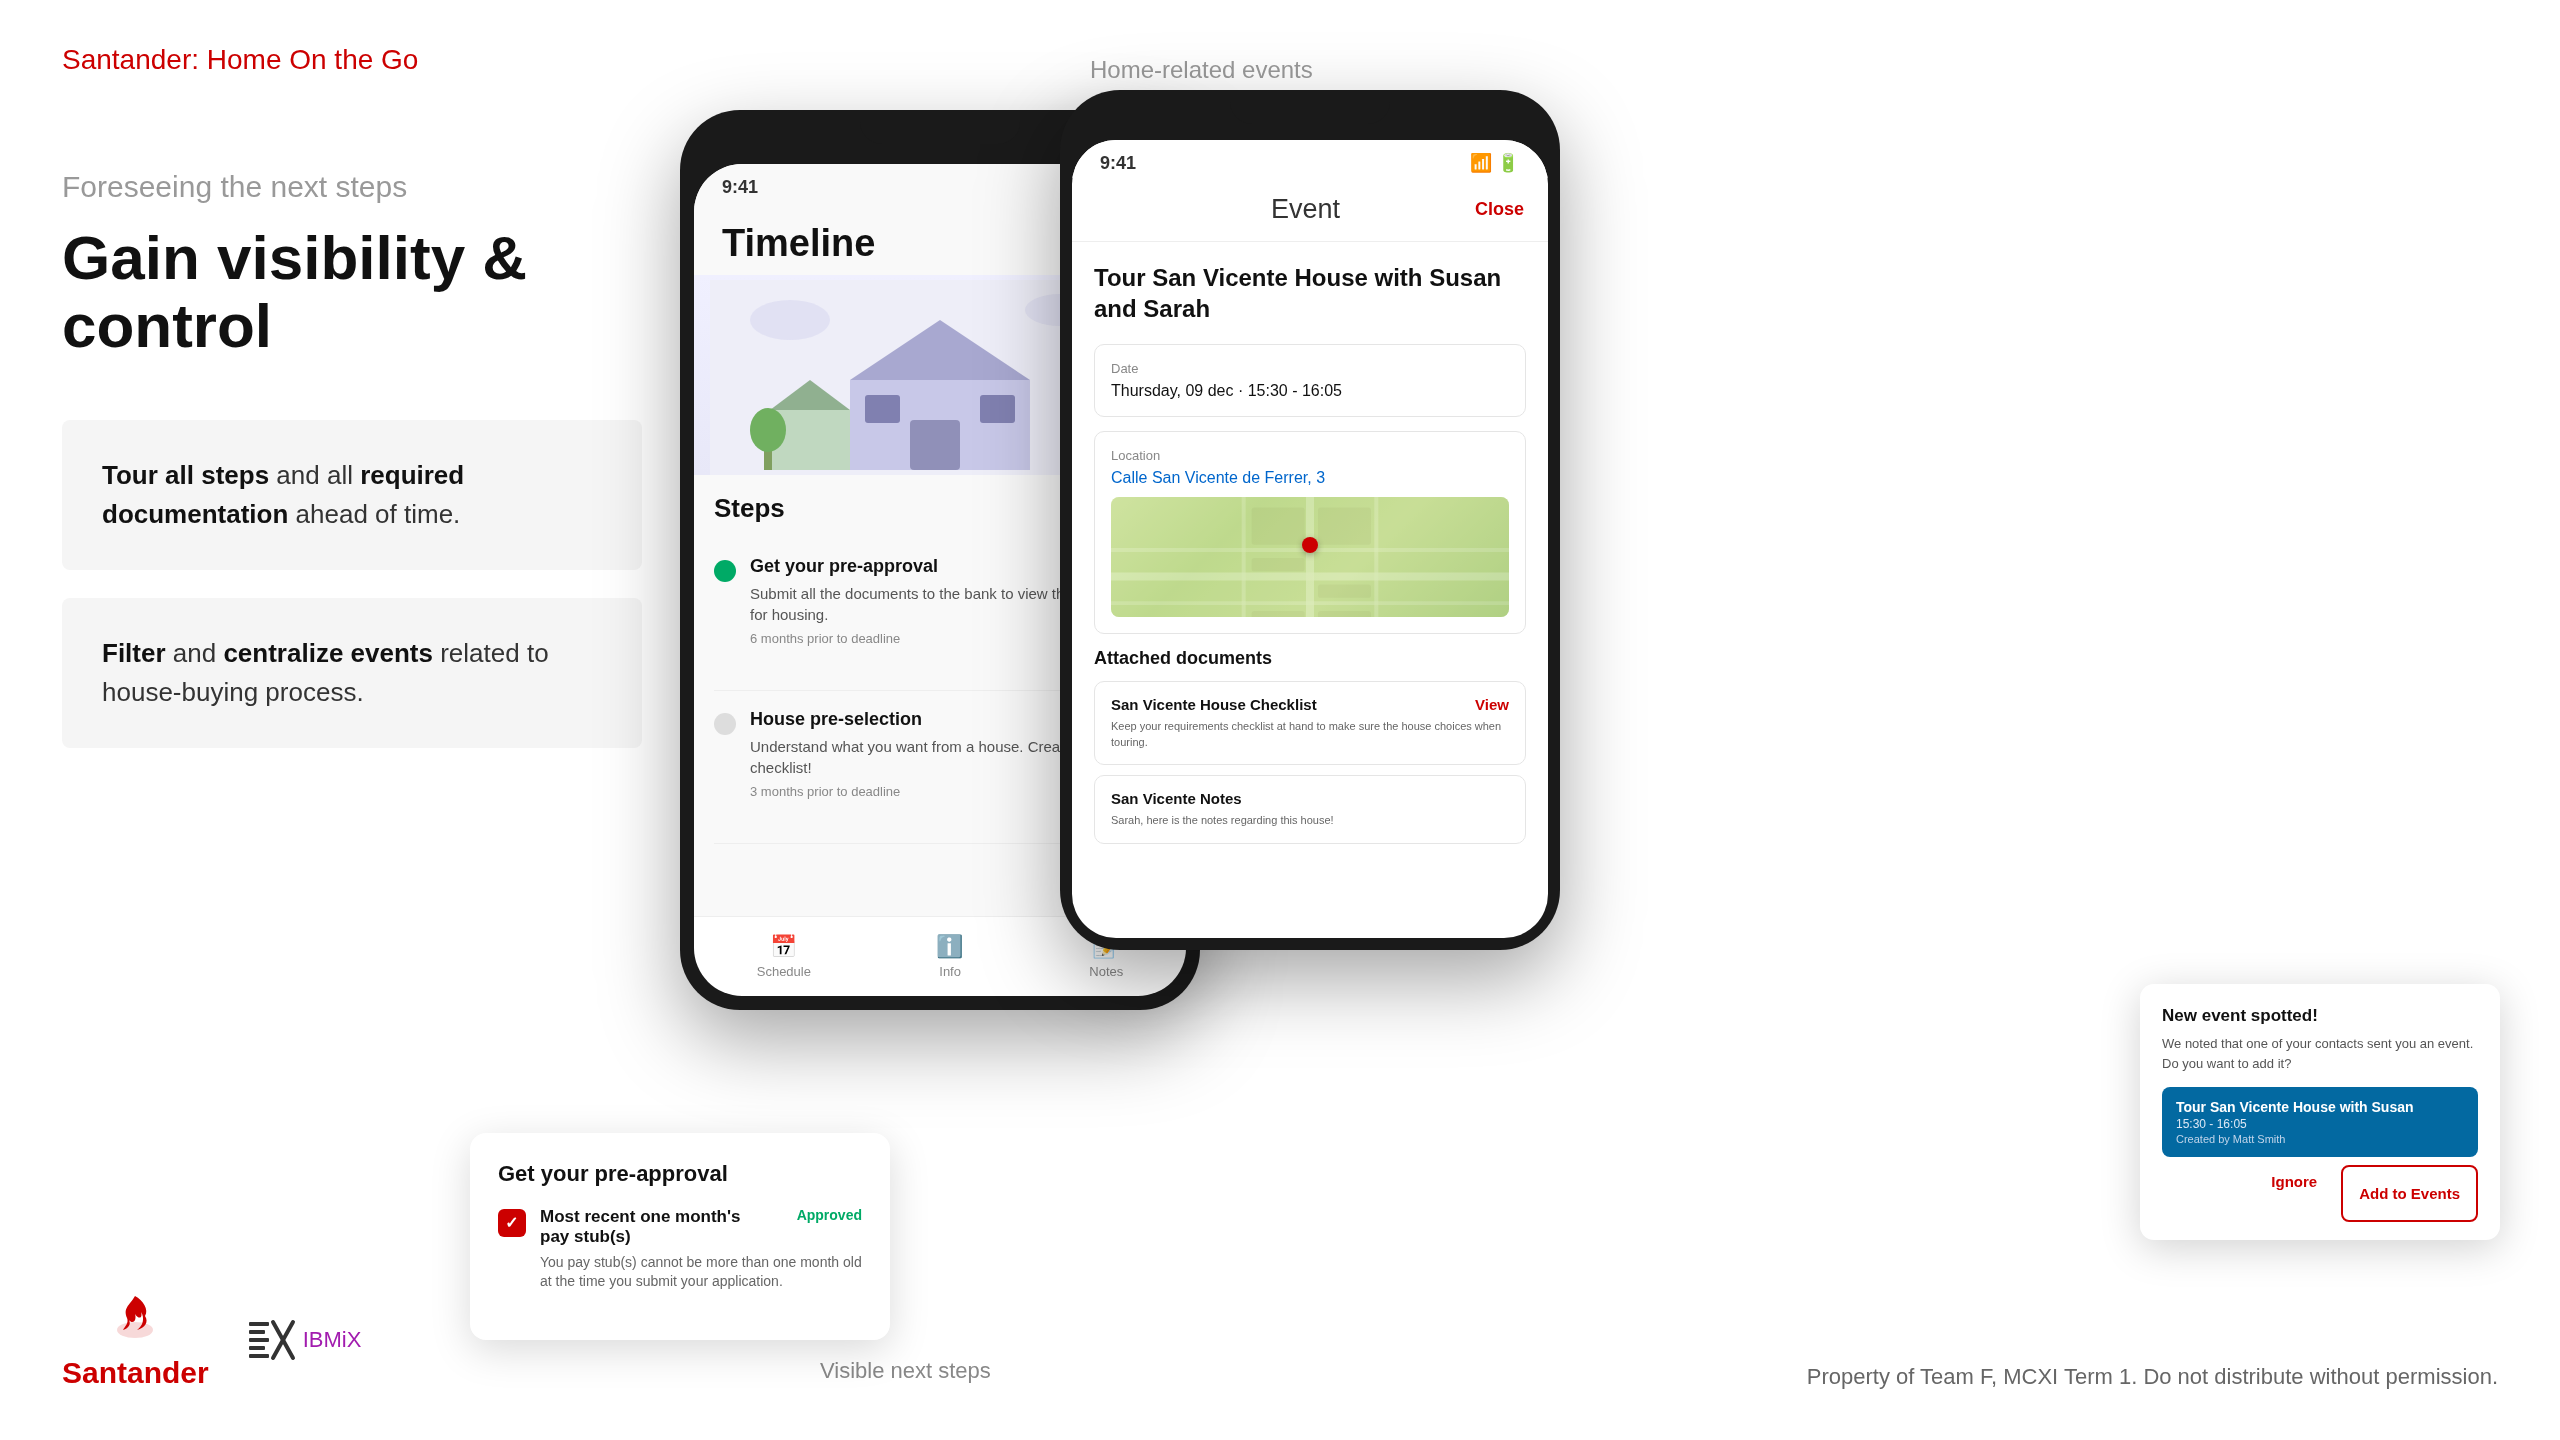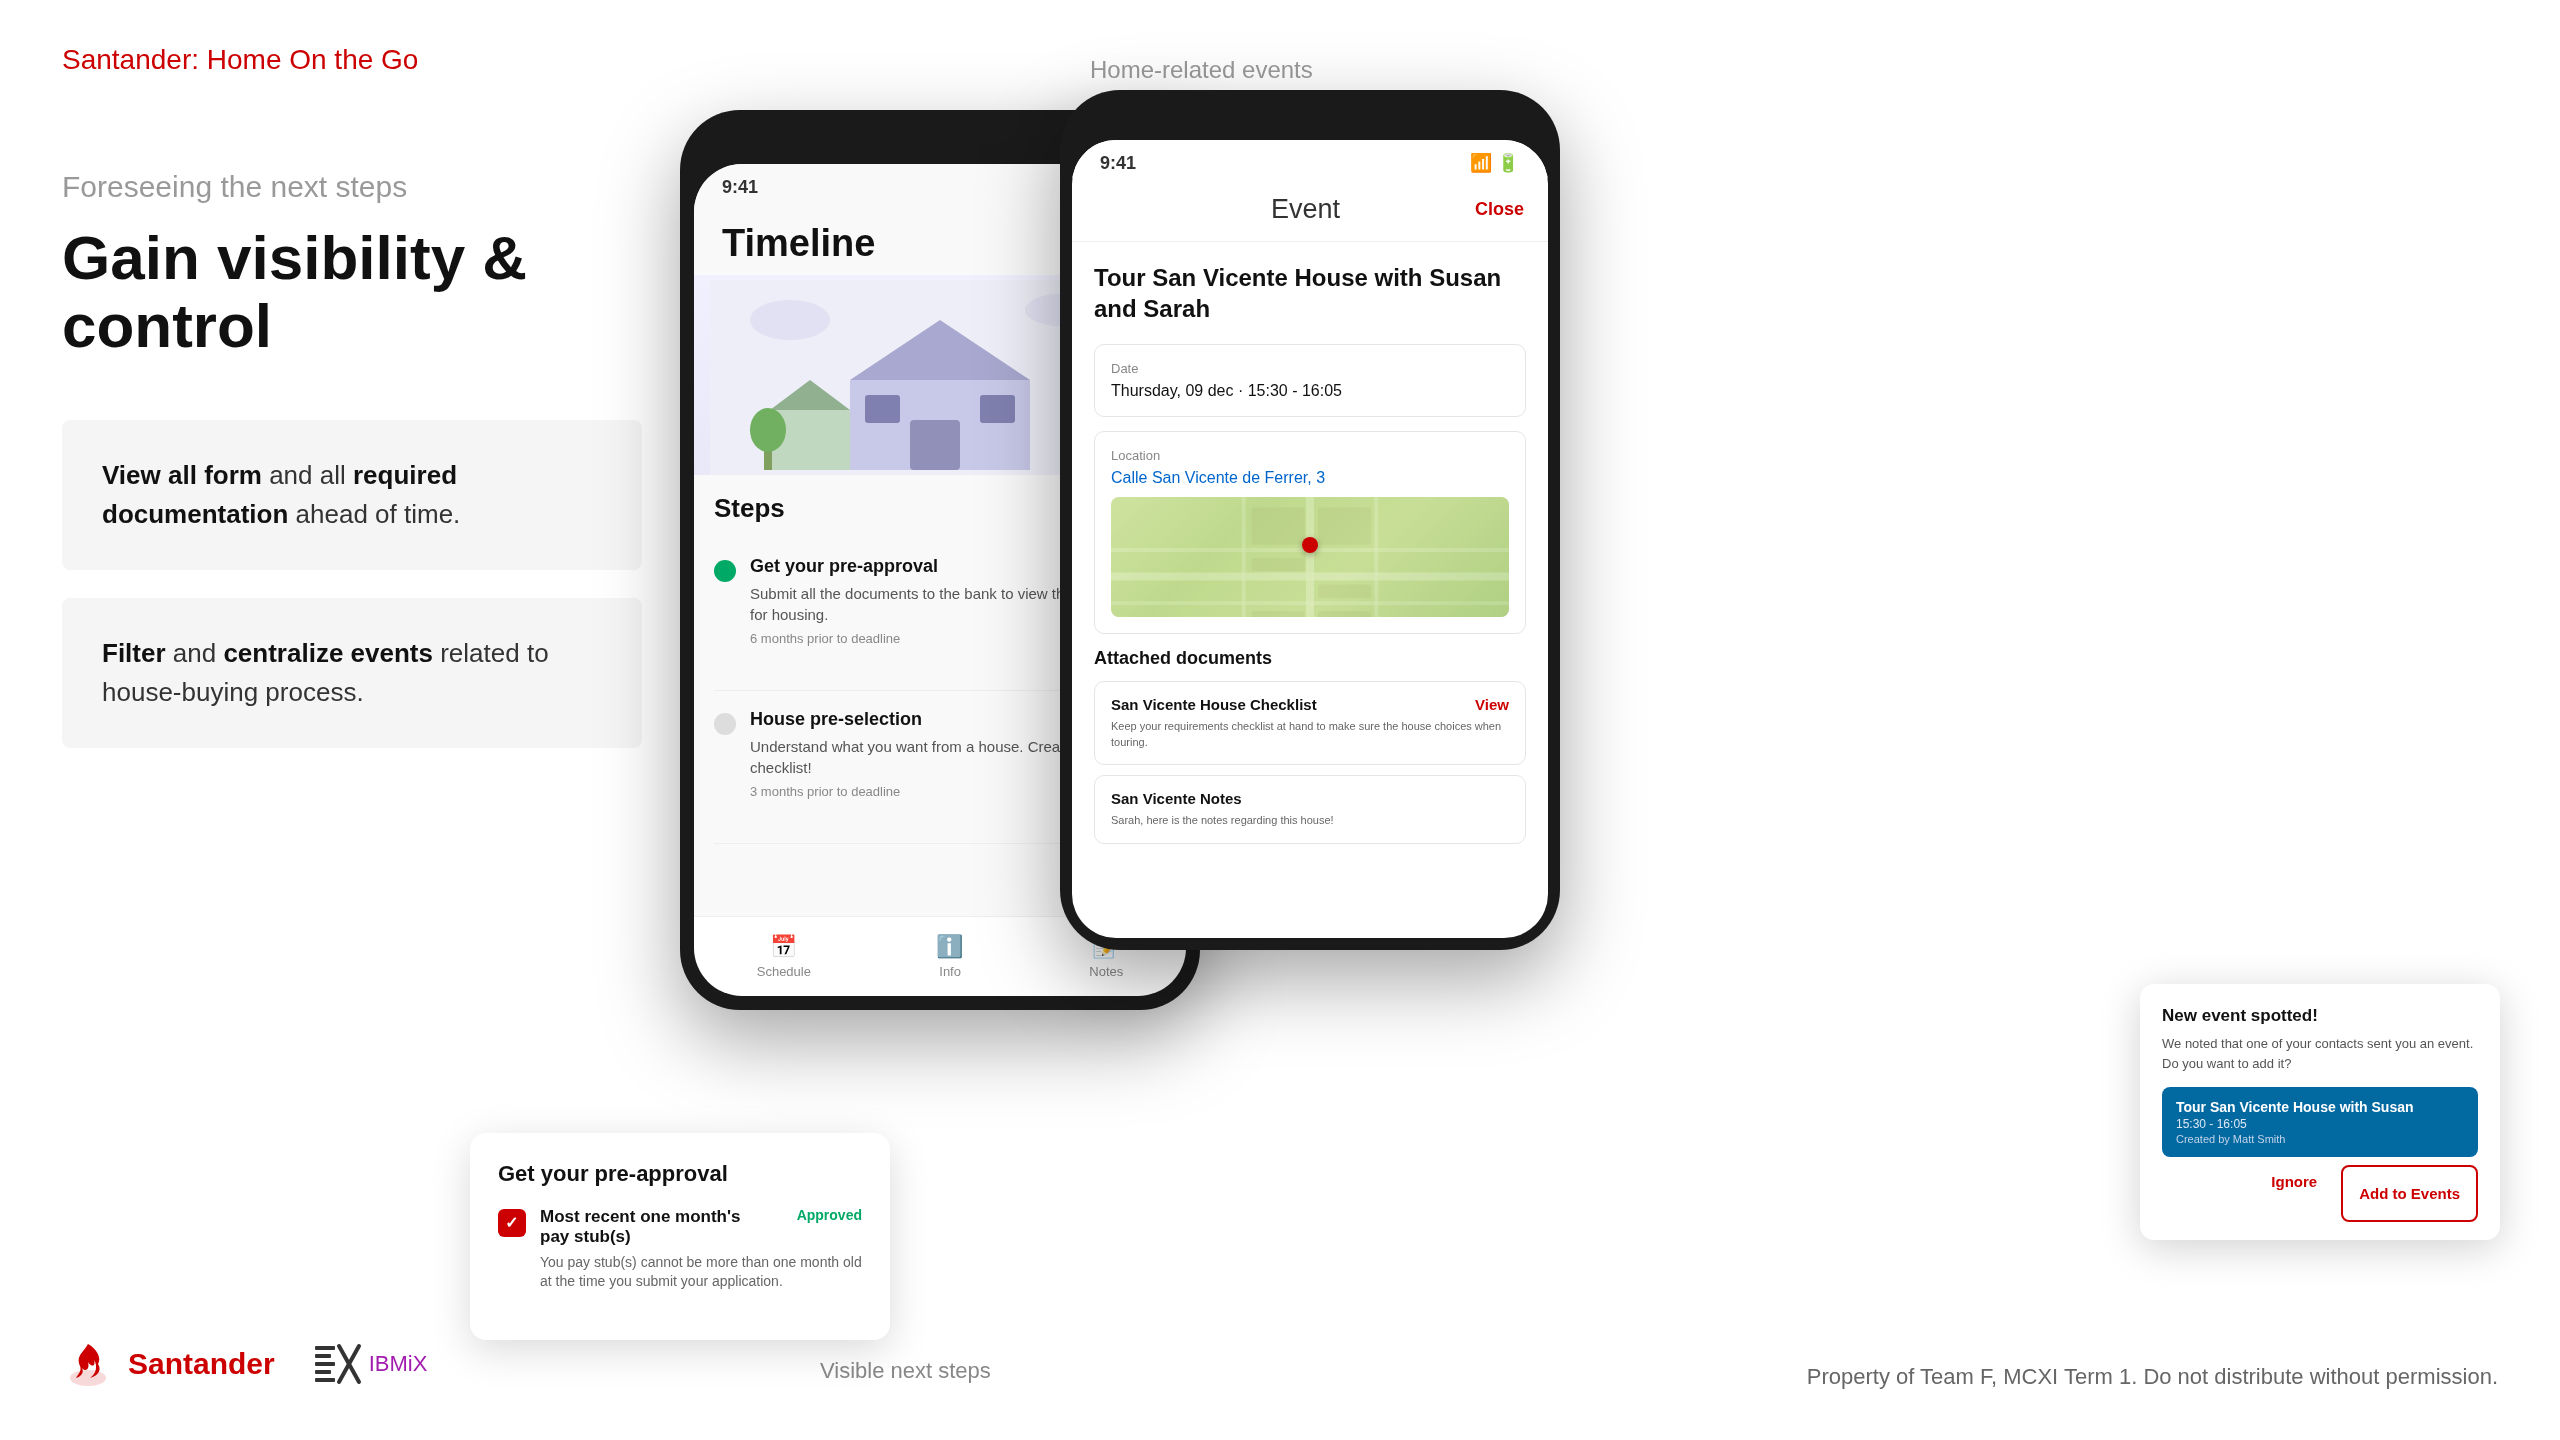--- a/index.html
+++ b/index.html
@@ -59,20 +59,21 @@
       bottom: 50px;
       left: 62px;
       display: flex;
       align-items: center;
       gap: 36px;
     }
     .santander-logo {
       display: flex;
       align-items: center;
       gap: 14px;
+      flex-direction: column;
     }
     .santander-flame {
       width: 52px;
       height: 52px;
     }
     .santander-text {
       font-size: 30px;
       color: #cc0000;
       font-weight: 600;
     }
@@ -390,21 +391,21 @@
   </style>
 </head>
 <body>
 
 <div class="page-header">Santander: Home On the Go</div>
 
 <div class="left-content">
   <div class="subtitle">Foreseeing the next steps</div>
   <div class="main-title">Gain visibility &amp; control</div>
   <div class="feature-box">
-    <strong>View all form</strong><span> and all </span><strong>required documentation</strong><span> ahead of time.</span>
+    <strong>Tour all steps</strong><span> and all </span><strong>required documentation</strong><span> ahead of time.</span>
   </div>
   <div class="feature-box">
     <strong>Filter</strong><span> and </span><strong>centralize events</strong><span> related to house-buying process.</span>
   </div>
 </div>
 
 <div class="bottom-logos">
   <div class="santander-logo">
     <svg class="santander-flame" viewBox="0 0 52 52">
       <ellipse cx="26" cy="40" rx="18" ry="8" fill="#cc0000" opacity="0.15"></ellipse>

